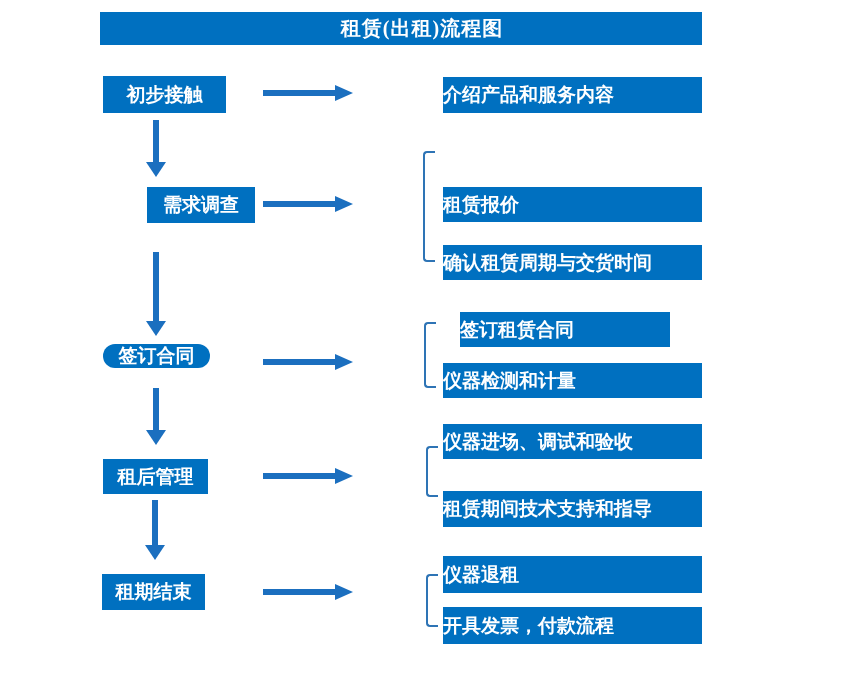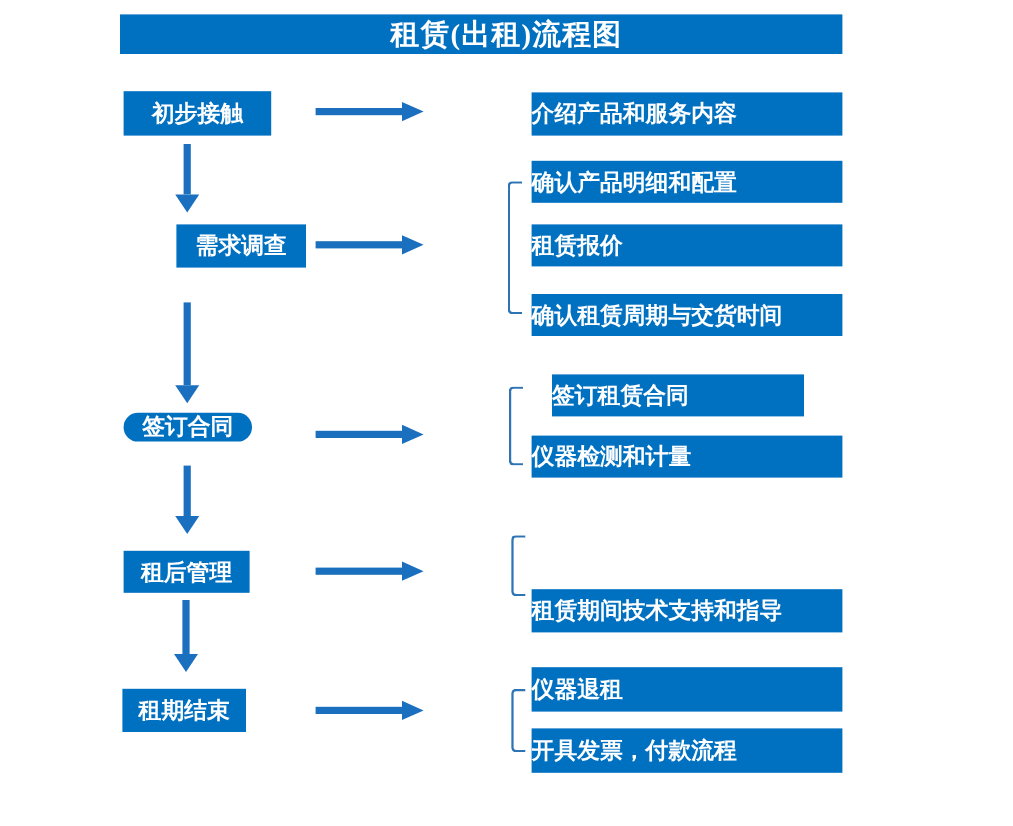--- a/index.html
+++ b/index.html
@@ -16,21 +16,21 @@
     background:#0070c0;
     color:#ffffff;
     font-weight:bold;
     display:flex;
     align-items:center;
     box-sizing:border-box;
     white-space:nowrap;
   }
   .title-bar{
     justify-content:center;
-    font-size:24px;
+    font-size:20px;
     letter-spacing:1px;
     padding-left:42px;
   }
   .step-box{
     justify-content:center;
     font-size:19px;
   }
   .detail-box{
     font-size:19px;
   }
@@ -112,25 +112,25 @@
     <div class="head"></div>
   </div>
 
   <div class="bracket" style="left:423px;top:151px;height:111px;"></div>
   <div class="bracket" style="left:424px;top:322px;height:66px;"></div>
   <div class="bracket" style="left:426px;top:446px;height:51px;"></div>
   <div class="bracket" style="left:426px;top:574px;height:53px;"></div>
 
   <div class="box detail-box" style="left:443px;top:77px;width:259px;height:36px;">介绍产品和服务内容</div>
 
-  <div class="box detail-box" style="left:443px;top:134px;width:259px;height:35px;">确认产品明细和配置</div>
   <div class="box detail-box" style="left:443px;top:187px;width:259px;height:35px;">租赁报价</div>
   <div class="box detail-box" style="left:443px;top:245px;width:259px;height:35px;">确认租赁周期与交货时间</div>
 
   <div class="box detail-box" style="left:460px;top:312px;width:210px;height:35px;">签订租赁合同</div>
   <div class="box detail-box" style="left:443px;top:363px;width:259px;height:35px;">仪器检测和计量</div>
 
+  <div class="box detail-box" style="left:443px;top:424px;width:259px;height:35px;">仪器进场、调试和验收</div>
   <div class="box detail-box" style="left:443px;top:491px;width:259px;height:36px;">租赁期间技术支持和指导</div>
 
   <div class="box detail-box" style="left:443px;top:607px;width:259px;height:37px;">开具发票，付款流程</div>
   <div class="box detail-box" style="left:443px;top:556px;width:259px;height:37px;">仪器退租</div>
 
 </div>
 
 </body></html>

